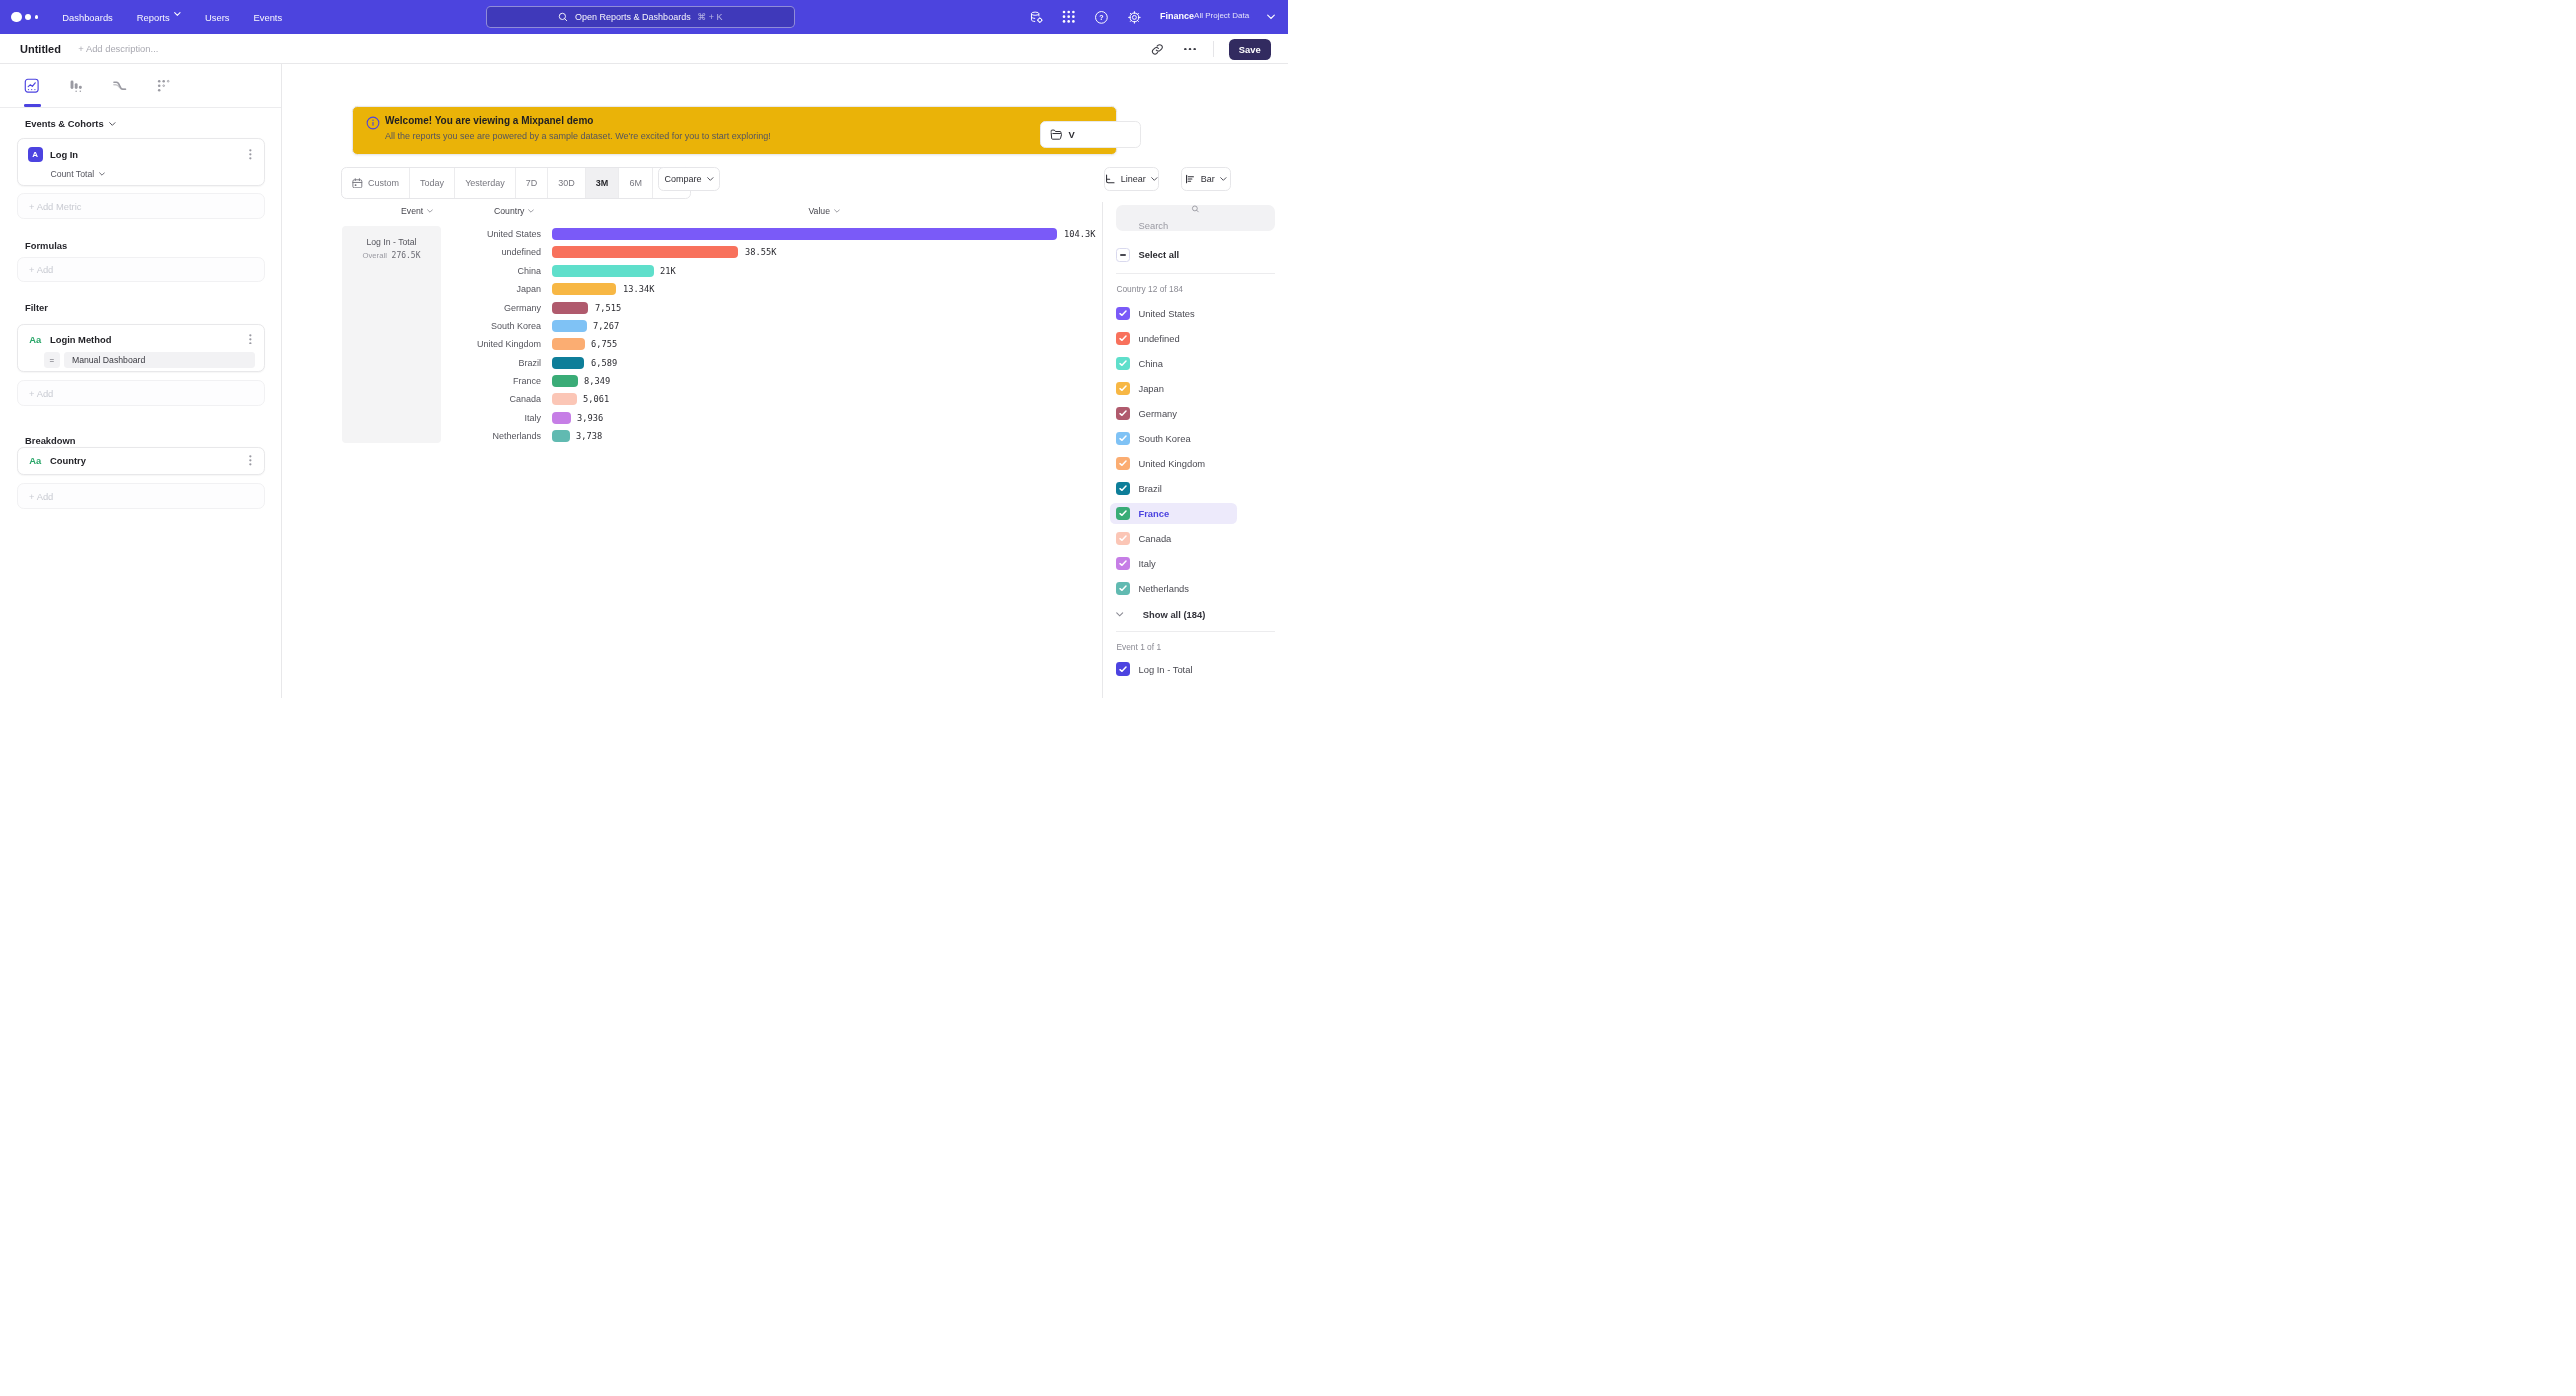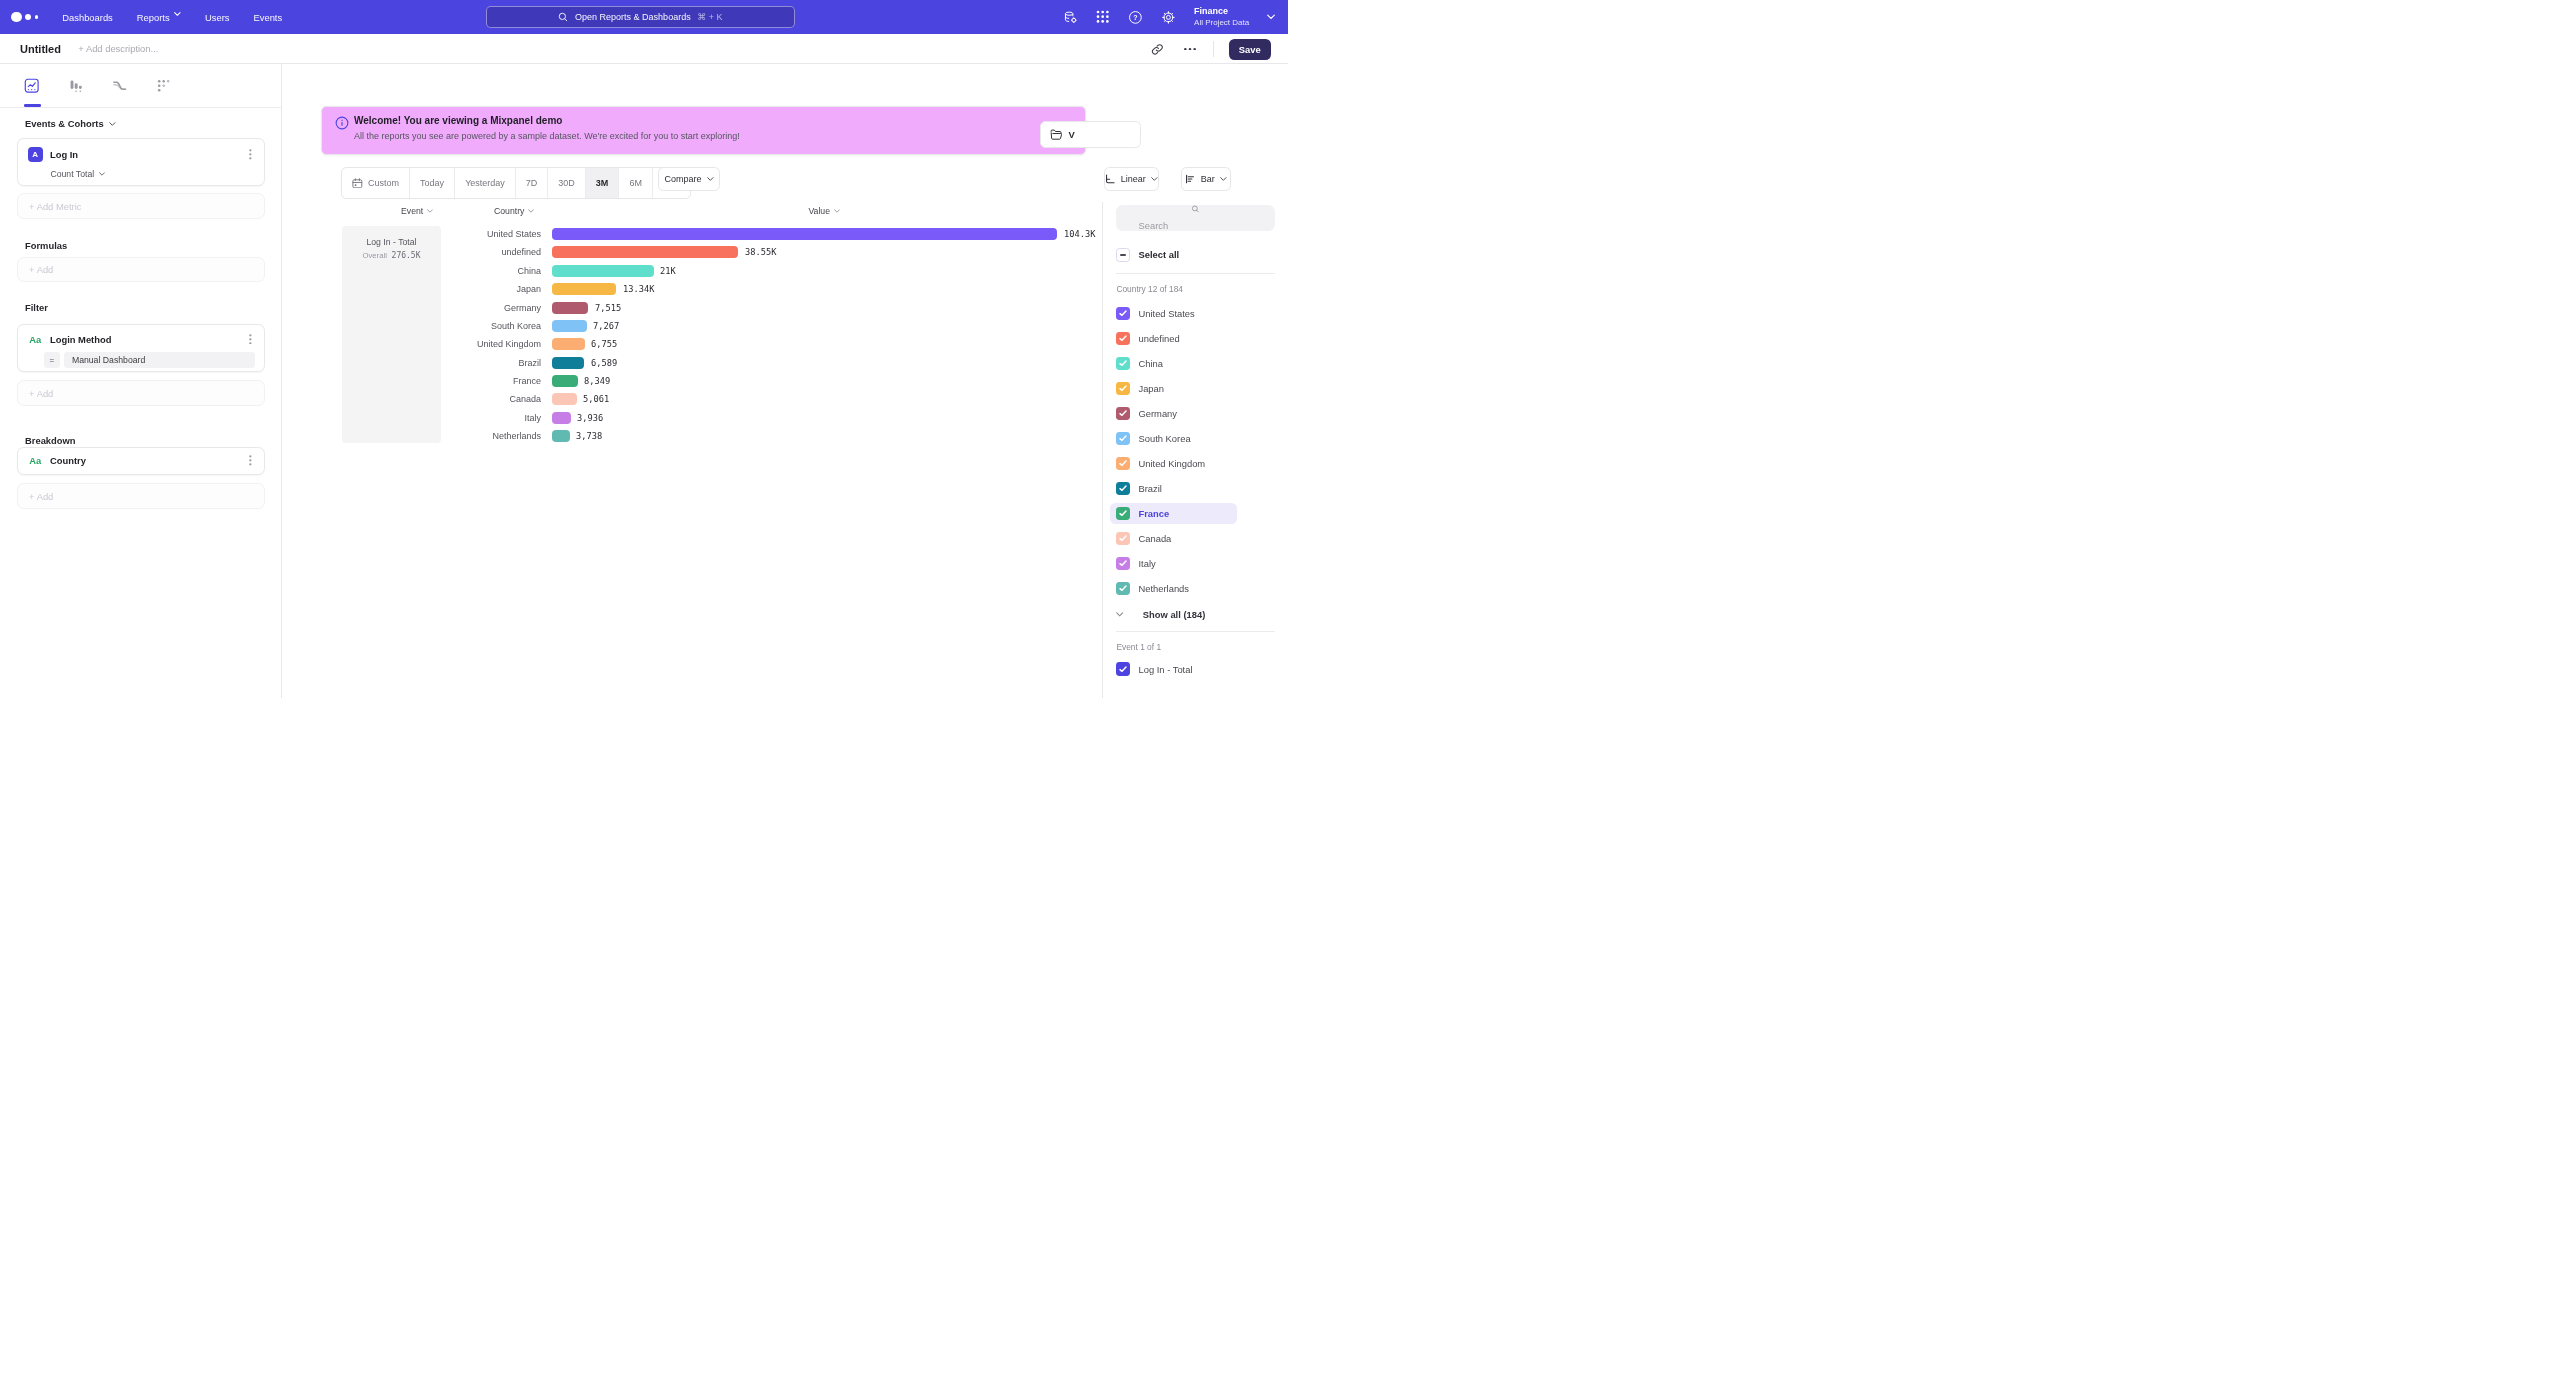--- a/index.html
+++ b/index.html
@@ -12,21 +12,21 @@
   .logo { display:flex; align-items:center; gap:3.4px; margin-left:11.4px; }
   .logo i { display:block; border-radius:50%; background:#fff; }
   .logo i.d1{width:10.7px;height:10.7px;} .logo i.d2{width:6px;height:6px;} .logo i.d3{width:3.4px;height:3.4px;}
   .nav-items { display:flex; align-items:center; gap:24px; margin-left:24px; }
   .nav-item { color:rgba(255,255,255,.96); font-size:9.4px; font-weight:500; display:flex; align-items:flex-start; gap:4.7px; cursor:pointer; }
   .nav-search { position:absolute; left:486px; top:6px; width:309px; height:21.5px; background:rgba(0,0,0,.16); border:0.7px solid rgba(255,255,255,.42); border-radius:4.7px; display:flex; align-items:center; justify-content:center; gap:6.7px; color:rgba(255,255,255,.95); font-size:9px; }
   .nav-search .shortcut { color:rgba(255,255,255,.62); }
   .nav-right { position:absolute; right:0; top:0; height:34px; display:flex; align-items:center; gap:18px; padding-right:13.4px; }
   .nav-icon-btn { width:14.8px; height:14.8px; display:flex; align-items:center; justify-content:center; cursor:pointer; }
   .project { display:flex; align-items:center; gap:17.4px; cursor:pointer; }
-  .project .ptext { display:flex; flex-direction:column; line-height:1.25; }
+  .project .ptext { display:flex; flex-direction:row; line-height:1.25; }
   .project .pname { color:#fff; font-size:9px; font-weight:700; }
   .project .pscope { color:rgba(255,255,255,.85); font-size:8px; }
 
   
   .titlebar { position:absolute; left:0; top:34px; width:1288px; height:30px; background:#fff; border-bottom:0.7px solid #e8e8ea; display:flex; align-items:center; }
   .tb-title { margin-left:20px; font-size:11px; font-weight:700; color:#1e1e24; }
   .tb-desc { margin-left:17.4px; font-size:9.4px; color:#a9a9b1; }
   .tb-right { position:absolute; right:17.4px; top:0; height:30px; display:flex; align-items:center; gap:14.8px; }
   .tb-divider { width:0.7px; height:16px; background:#e5e5e8; }
   .icon-btn { width:17.4px; height:17.4px; display:flex; align-items:center; justify-content:center; cursor:pointer; color:#3c3c44; }
@@ -47,21 +47,21 @@
   .card-name { margin-left:7.4px; font-size:9.4px; font-weight:600; color:#1f1f24; flex:1; }
   .kebab { width:12px; height:12px; display:flex; align-items:center; justify-content:center; cursor:pointer; }
   .card-sub { position:absolute; left:32px; top:29.5px; font-size:8.7px; color:#55555e; display:flex; align-items:center; gap:4.7px; cursor:pointer; }
   .filter-row2 { position:absolute; left:25.5px; right:9.4px; top:27px; display:flex; gap:4px; }
   .op-chip { width:16px; height:16px; background:#f2f2f4; border-radius:3.4px; font-size:8px; color:#55555e; display:flex; align-items:center; justify-content:center; }
   .val-chip { flex:1; height:16px; background:#f2f2f4; border-radius:3.4px; font-size:8.7px; color:#3b3b42; line-height:16px; padding-left:8px; }
 
   
   .main { position:absolute; left:282px; top:64px; width:1006px; height:635px; background:#fff; }
 
-  .banner { position:absolute; left:39px; top:42px; width:765px; height:49px; background:#f0abfc; border:0.7px solid #e9e9ec; border-radius:5.4px; box-shadow:0 0.7px 2px rgba(0,0,0,.05); }
+  .banner { position:absolute; left:70px; top:42px; width:765px; height:49px; background:#eab308; border:0.7px solid #e9e9ec; border-radius:5.4px; box-shadow:0 0.7px 2px rgba(0,0,0,.05); }
   .banner-title { position:absolute; left:32px; top:8px; font-size:10px; font-weight:700; color:#1e1e24; }
   .banner-sub { position:absolute; left:32px; top:24px; font-size:9px; color:#55555e; }
   .info-ic { position:absolute; left:13.4px; top:8.7px; }
   .banner-action { position:absolute; left:758px; top:57px; width:101px; height:27px; background:#fff; border:0.7px solid #e8e8ea; border-radius:5.4px; display:flex; align-items:center; gap:6px; padding:0 8.7px; font-size:9.4px; font-weight:600; color:#2b2b31; cursor:pointer; }
 
   .seg-control { position:absolute; left:59px; top:103px; height:32px; display:flex; background:#fff; border:0.7px solid #e6e6e9; border-radius:5.4px; overflow:hidden; }
   .seg { display:flex; align-items:center; gap:5.4px; padding:0 10px; font-size:9px; color:#77777f; border-right:0.7px solid #ececee; cursor:pointer; white-space:nowrap; }
   .seg:last-child { border-right:none; }
   .seg.sel { background:#f0f0f2; color:#26262b; font-weight:600; }
   .pill-btn { position:absolute; top:103px; height:24px; background:#fff; border:0.7px solid #e6e6e9; border-radius:5.4px; display:flex; align-items:center; justify-content:center; gap:5.4px; font-size:9px; font-weight:500; color:#2f2f36; cursor:pointer; }

